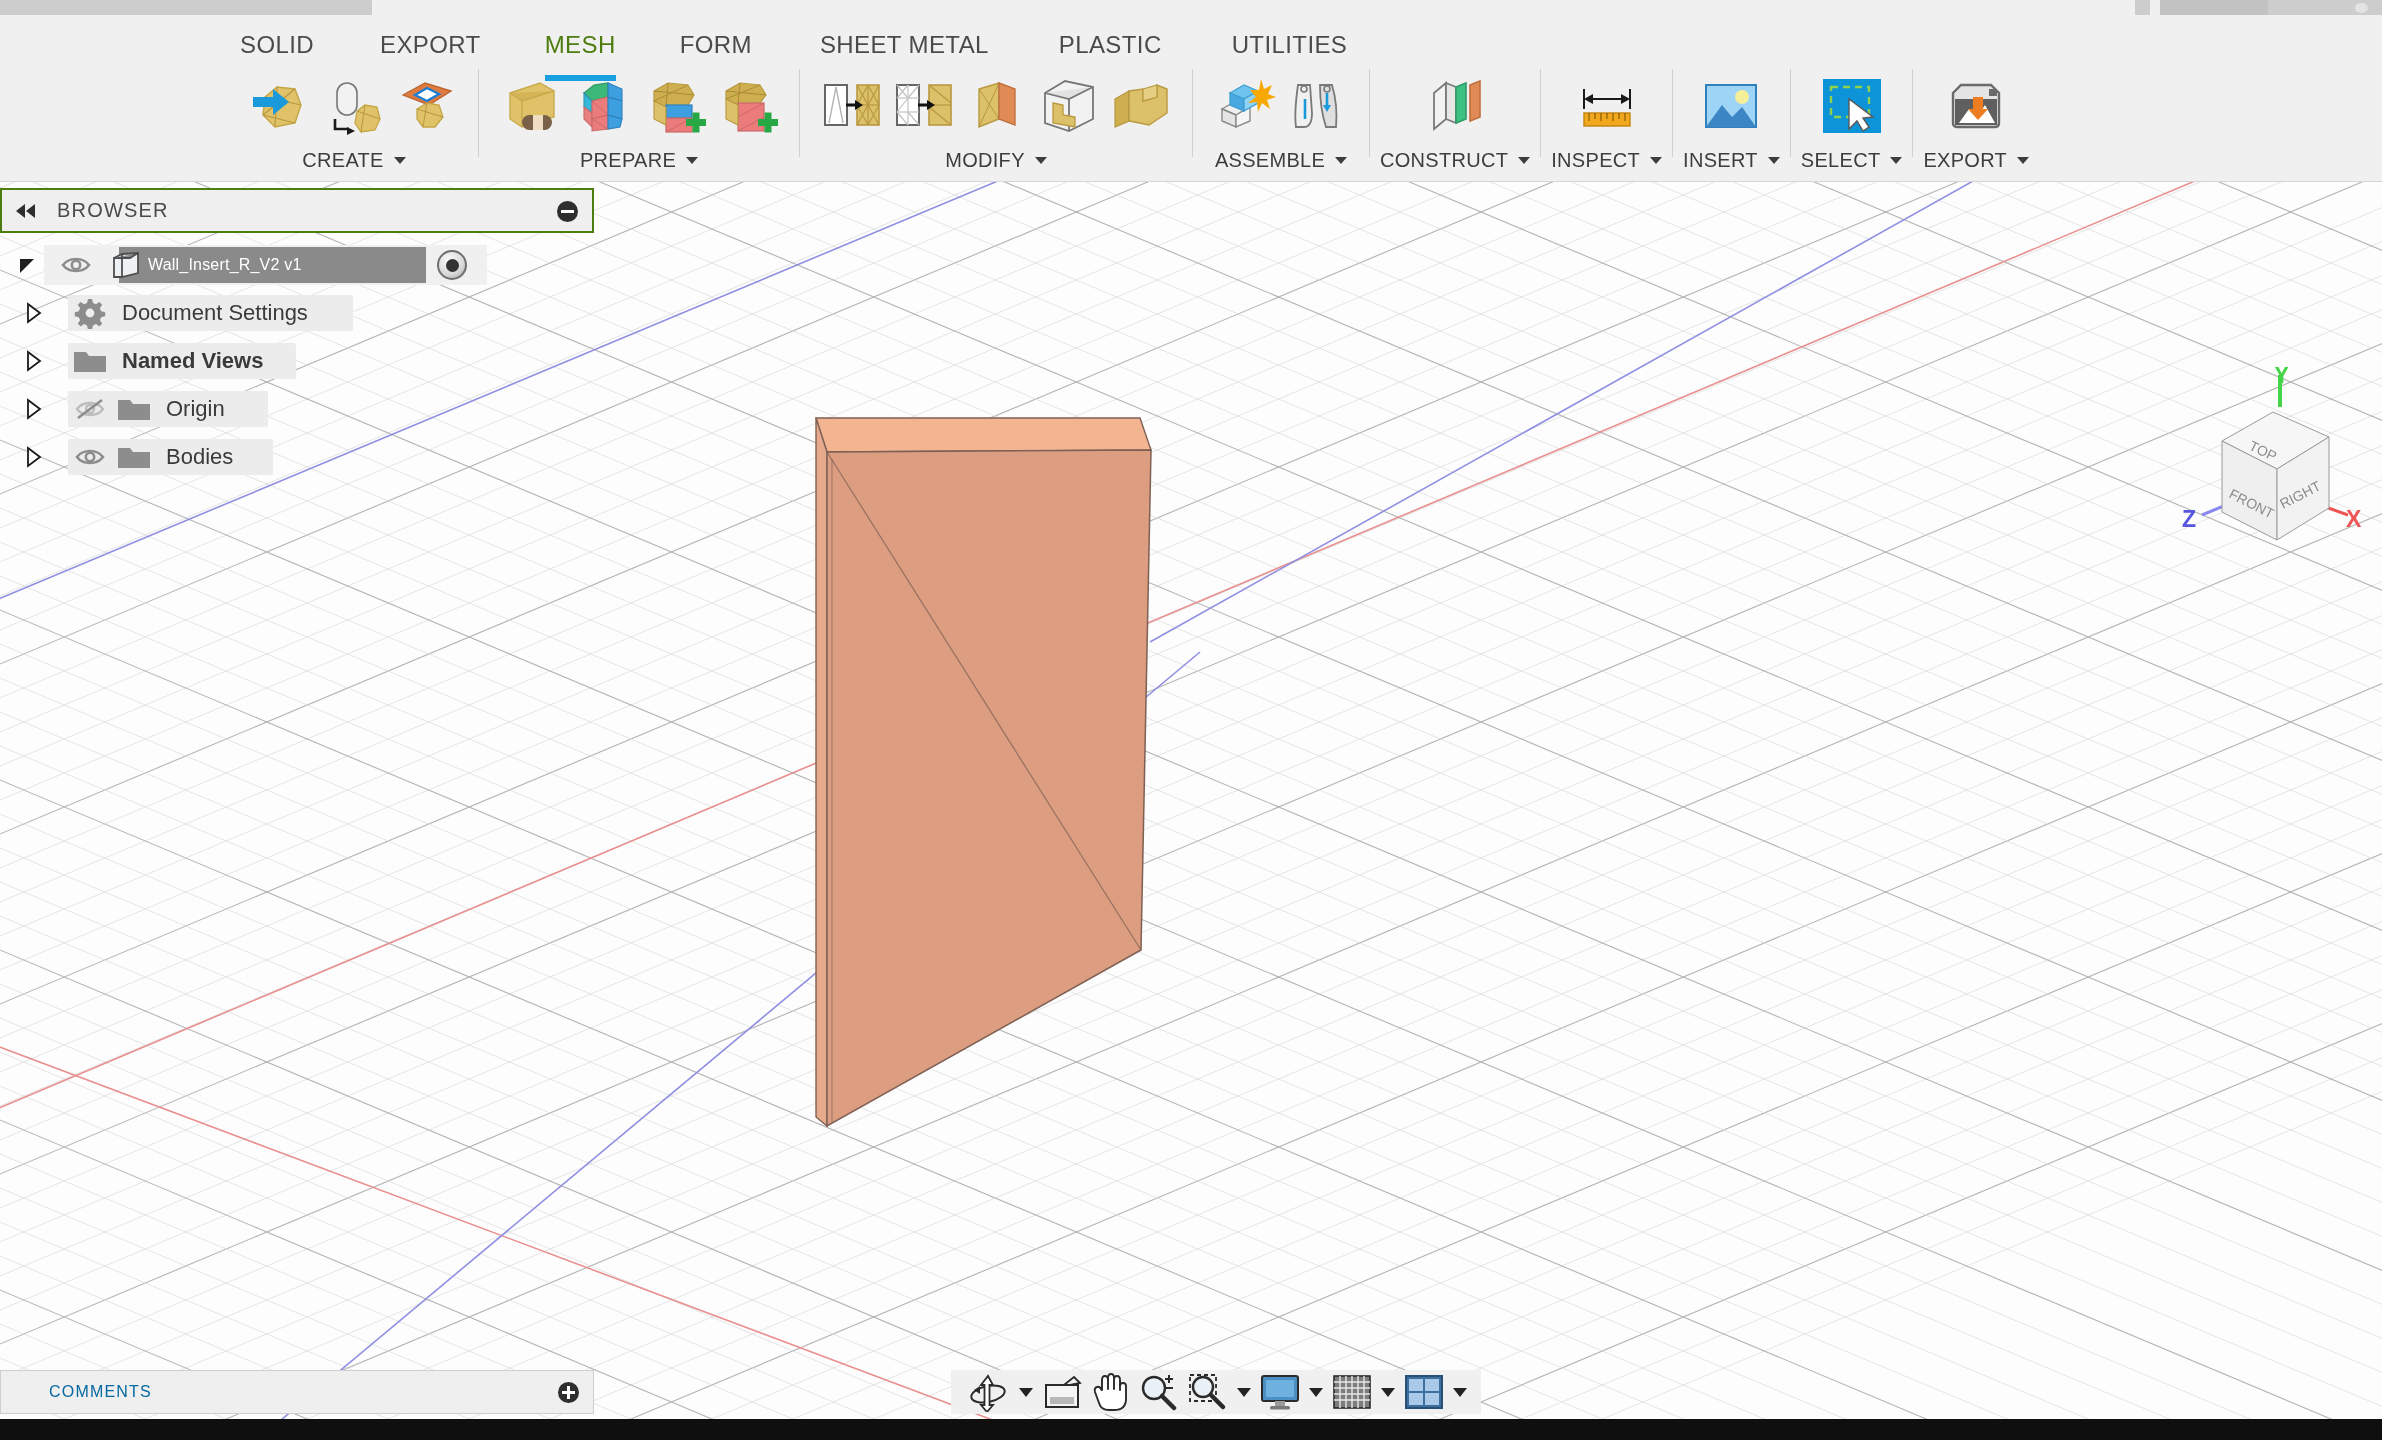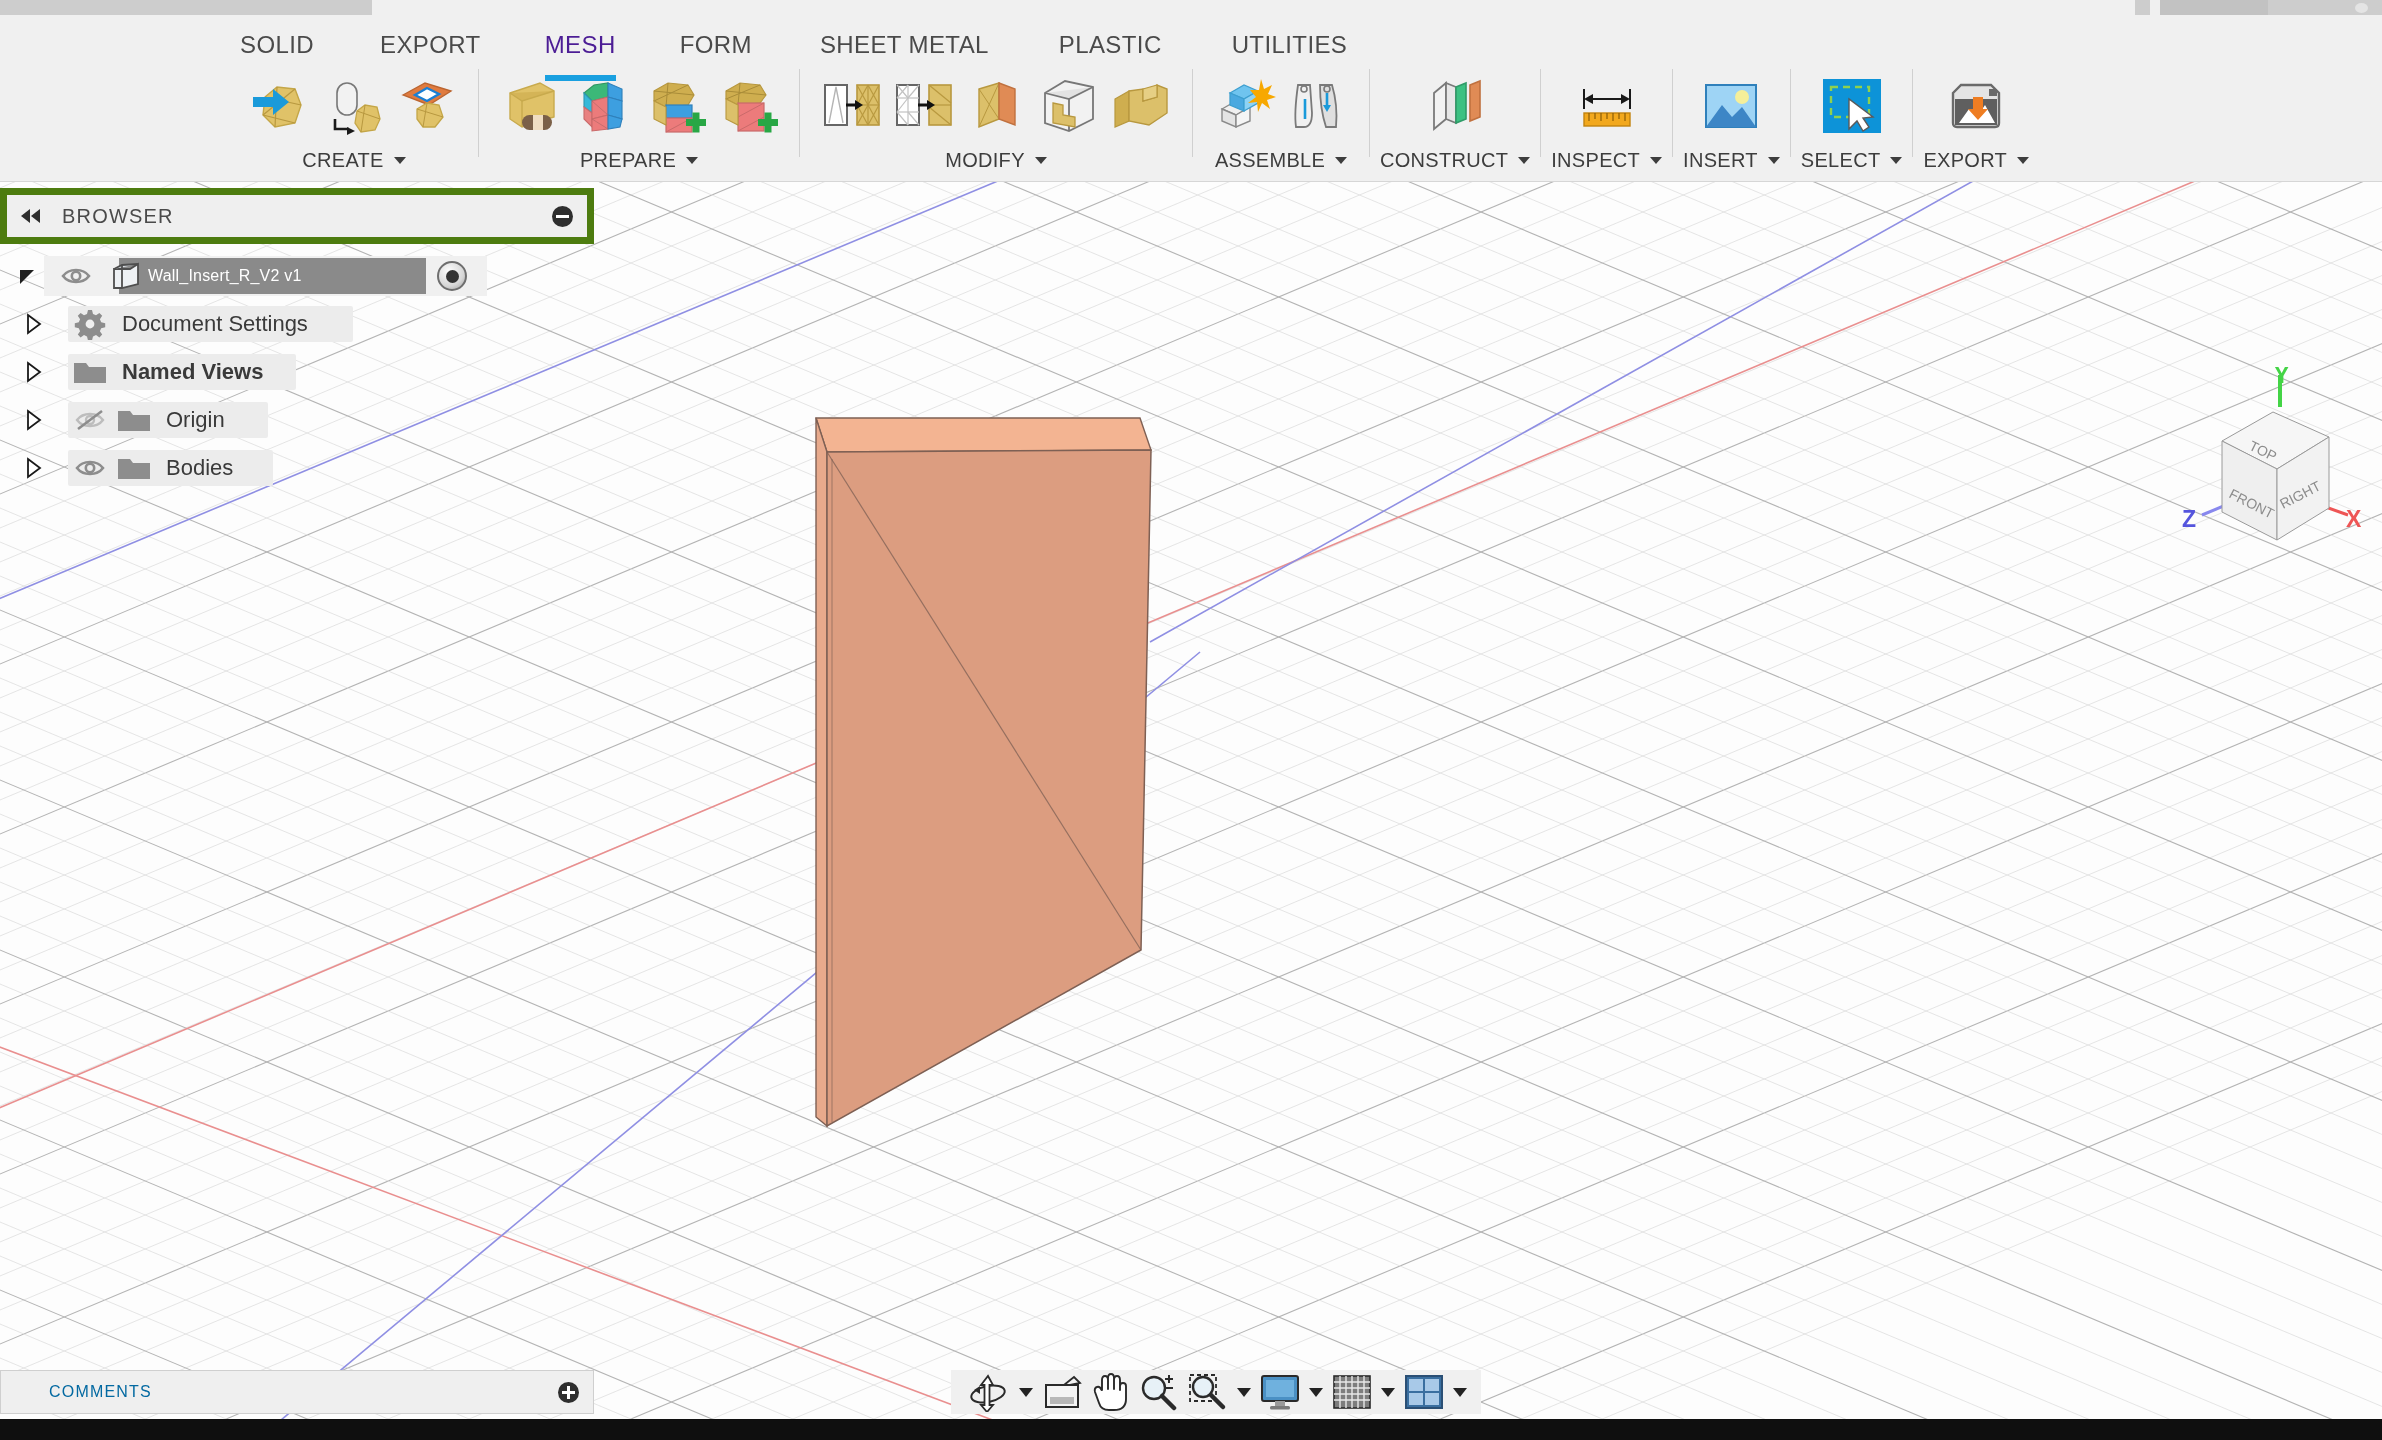--- a/index.html
+++ b/index.html
@@ -27,42 +27,42 @@
     position:absolute; left:12px; top:29px; width:218px; height:94px;
     border:1px solid #d2d2d2; border-radius:7px; background:#f0f0f0;
     display:flex; align-items:center; justify-content:center; gap:9px;
   }
   #design-box .dlabel { font-size:25px; font-weight:bold; color:#2b2b2b; letter-spacing:.6px; }
   .caret-d { width:0;height:0;border-left:7px solid transparent;border-right:7px solid transparent;border-top:9px solid #2b2b2b; }
 
   
   #tabrow { position:absolute; left:240px; top:8px; height:48px; display:flex; align-items:center; }
   .tab { position:relative; font-size:24px; color:#4a4a4a; padding:0 0 4px 0; letter-spacing:.4px; white-space:nowrap; }
-  .tab.active { color:#4c1d95; }
+  .tab.active { color:#4d7c0f; }
   .tab .ul { position:absolute; left:0; right:0; bottom:-18px; height:6px; background:#1aa0e0; display:none; }
   .tab.active .ul { display:block; }
 
   
   #panels { position:absolute; left:240px; top:48px; height:115px; display:flex; align-items:flex-end; }
   .panel { display:flex; flex-direction:column; align-items:center; height:113px; position:relative; }
   .panel .icons { display:flex; align-items:flex-end; gap:0; height:80px; padding:0 6px; }
   .panel .ptitle { font-size:20px; color:#3d3d3d; display:flex; align-items:center; gap:10px; height:30px; letter-spacing:.3px; }
   .caret-s { width:0;height:0;border-left:6px solid transparent;border-right:6px solid transparent;border-top:7px solid #3d3d3d; }
   .sep { width:1px; height:88px; background:#d0d0d0; align-self:flex-start; margin:6px 10px 0 10px; }
   .btn { width:72px; height:78px; display:flex; align-items:center; justify-content:center; cursor:default; }
   .btn svg { display:block; }
 
   
   #viewport { position:absolute; left:0; top:182px; width:2382px; height:1237px; background:#fdfdfd; overflow:hidden; }
   #grid { position:absolute; inset:0; }
 
   
   #browser { position:absolute; left:0; top:188px; width:594px; }
   #browser-bar {
-    height:56px; background:#efefef; border:7px solid #4d7c0f;
+    height:45px; background:#efefef; border:2px solid #4d7c0f;
     display:flex; align-items:center; padding:0 14px; position:relative;
   }
   #browser-bar .bt { font-size:20px; color:#4a4a4a; letter-spacing:1.2px; margin-left:22px; }
   .dbl-left { display:flex; gap:1px; }
   .dbl-left i { width:0;height:0;border-top:7px solid transparent;border-bottom:7px solid transparent;border-right:9px solid #2e2e2e; display:block; }
   #minus-btn { position:absolute; right:14px; top:11px; width:21px;height:21px;border-radius:50%; background:#2e2e2e; display:flex;align-items:center;justify-content:center;}
   #minus-btn span{display:block;width:13px;height:3px;background:#fff;}
   #tree { padding-top:8px; }
   .trow { display:flex; align-items:center; height:48px; position:relative; }
   .tw { position:absolute; height:36px; background:#ececec; border-radius:2px; }

